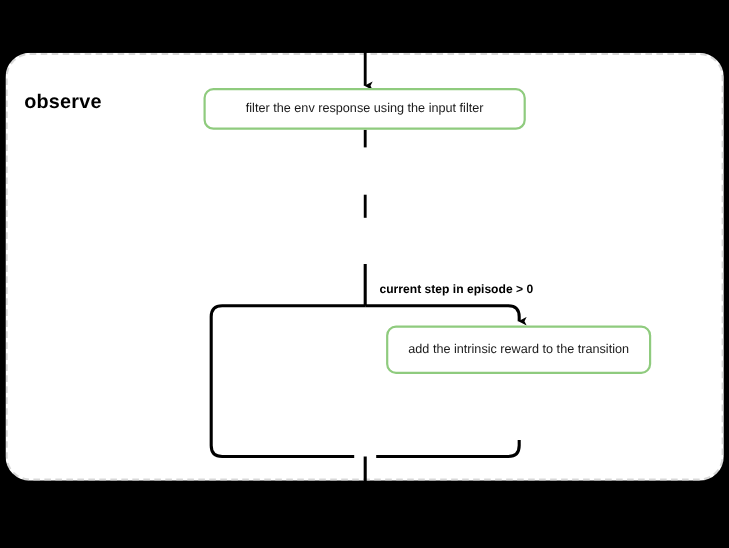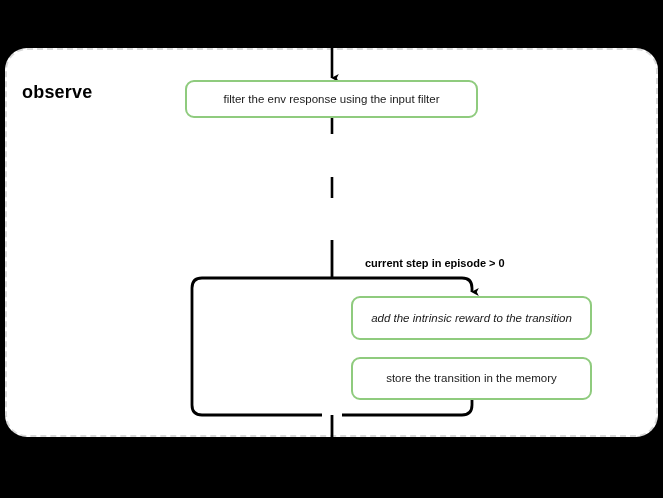--- a/index.html
+++ b/index.html
@@ -50,32 +50,31 @@
     justify-content: center;
     text-align: center;
     font-size: 11.5px;
     color: #1a1a1a;
     line-height: 1.25;
     padding: 3px 8px;
   }
   #step-filter      { left: 185px; top: 80px;  width: 293px; height: 38px; }
   #step-transition  { left: 185px; top: 134px; width: 293px; height: 43px; }
   #step-store-state { left: 185px; top: 198px; width: 293px; height: 42px; }
-  #step-intrinsic   { left: 351px; top: 296px; width: 241px; height: 44px; font-style: italic; }
+  #step-intrinsic   { left: 351px; top: 296px; width: 241px; height: 44px; }
   #step-memory      { left: 351px; top: 357px; width: 241px; height: 43px; }
   
   #condition-label {
     position: absolute;
     left: 345px;
     top: 257px;
     font-size: 11px;
     font-weight: bold;
     color: #000000;
     white-space: nowrap;
-    margin-left: 20px;
   }
   
   #connectors {
     position: absolute;
     left: 0;
     top: 0;
     width: 663px;
     height: 498px;
     pointer-events: none;
   }
@@ -112,17 +111,16 @@
 
     <path d="M 332 415 L 332 450" fill="none" stroke="#000000" stroke-width="2.8"></path>
   </svg>
 
   <div class="step-box" id="step-filter">filter the env response using the input filter</div>
 
 
 
   <div class="step-box" id="step-intrinsic">add the intrinsic reward to the transition</div>
 
-  <div class="step-box" id="step-memory">store the transition in the memory</div>
 
   <div id="condition-label">current step in episode &gt; 0</div>
 
 </div>
 
 </body></html>

